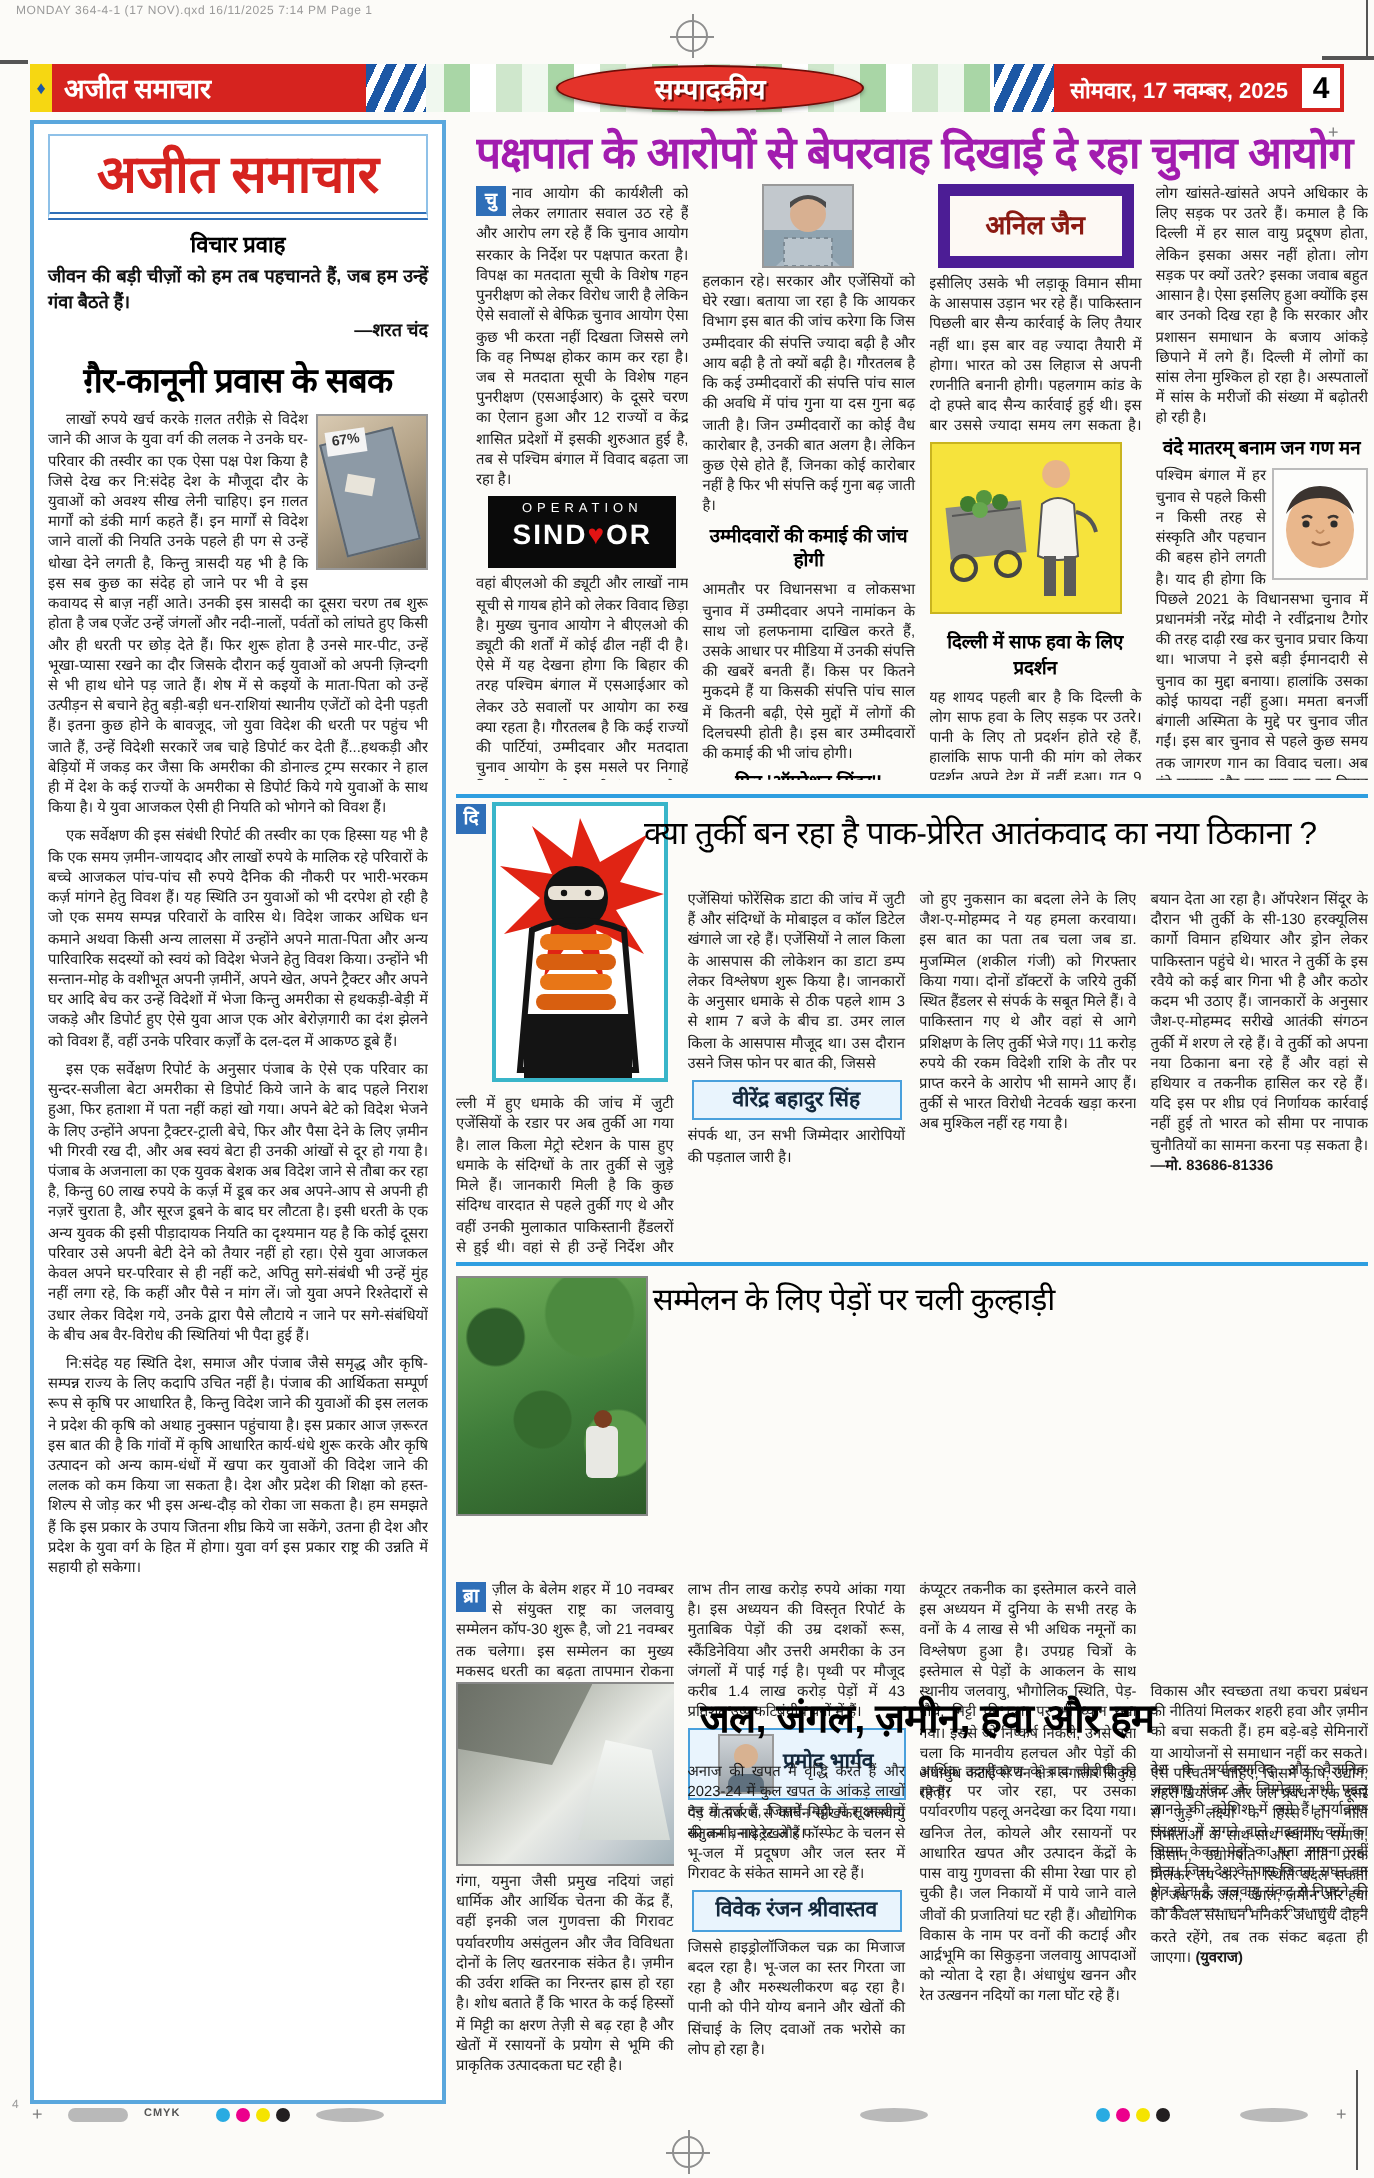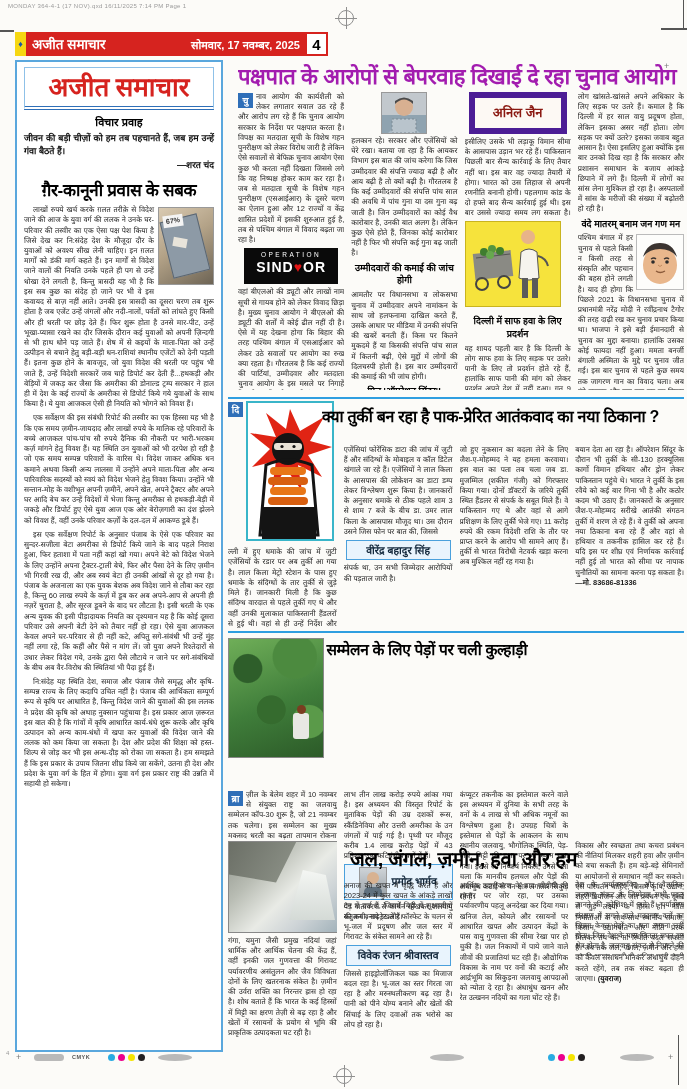--- a/index.html
+++ b/index.html
@@ -54,21 +54,21 @@
   
   .cols{display:flex;gap:7px;}
   .col{flex:1;overflow:hidden;}
   .sub{font-weight:bold;font-size:9.3px;text-align:center;margin:3px 0;color:#000;}
   .abox{border:1.5px solid #4aa0dc;background:#e9f4fd;font-weight:bold;text-align:center;
         font-size:10.5px;padding:2px 1px;margin:3px 2px;color:#13283c;}
   .dc{float:left;width:15px;height:15px;background:#2f6fb8;color:#fff;font-weight:bold;font-size:9.5px;
       line-height:15px;text-align:center;margin:1px 3px 0 0;}
   .bluerule{height:2px;background:#2f9ee0;}
   .headline-xl{font-weight:800;font-size:22px;letter-spacing:-.4px;white-space:nowrap;overflow:hidden;color:#a21caf;}
-  .headline-l{font-weight:700;font-size:15.5px;letter-spacing:-.3px;white-space:nowrap;overflow:hidden;color:#000;}
+  .headline-l{font-weight:400;font-size:15.5px;letter-spacing:-.3px;white-space:nowrap;overflow:hidden;color:#000;}
   .headline-jl{font-weight:800;font-size:20px;letter-spacing:-.3px;white-space:nowrap;overflow:hidden;color:#000;}
   
   .opsind{width:94px;height:36px;background:#0a0a0a;margin:3px auto;text-align:center;padding-top:3px;box-sizing:border-box;}
   .opsind .l1{color:#fff;font-size:6.5px;letter-spacing:2.5px;}
   .opsind .l2{color:#fff;font-weight:bold;font-size:14px;letter-spacing:1px;line-height:15px;}
   .opsind .heart{color:#e11414;}
   
   .aphoto{width:44px;height:40px;margin:0 auto 2px auto;display:block;border:1px solid #999;}
   .namebox{border:6px solid #4c1d95;background:#fdf9f4;color:#8b1a12;font-weight:bold;font-size:13px;
       text-align:center;padding:6px 2px;margin:0 4px 3px 4px;}
@@ -115,20 +115,27 @@
   <div class="abs plusmark" style="left:16px;top:62px;">+</div>
   <div class="abs plusmark" style="left:664px;top:62px;">+</div>
 
   <div class="abs hdr" style="left:15px;top:32px;width:657px;">
     <div class="hdr-left">
       <div class="hdr-ystripe">
           <span>♦</span>
         </div>
       <div class="hdr-mast">अजीत समाचार</div>
     </div>
+    <div class="hdr-mid">
+      <div class="diag" style="left:0;"></div>
+      <div class="diag" style="right:0;"></div>
+      <div class="oval">
+        <span>सम्पादकीय</span>
+      </div>
+    </div>
     <div class="hdr-right">
       <div class="hdr-date">सोमवार, 17 नवम्बर, 2025</div>
       <div class="pagebox">4</div>
     </div>
   </div>
 
   <div class="abs leftbox" style="left:15px;top:60px;width:208px;height:992px;">
     <div class="vichar-title">अजीत समाचार</div>
     <div class="vichar-sub">विचार प्रवाह</div>
     <div class="vichar-quote">जीवन की बड़ी चीज़ों को हम तब पहचानते हैं, जब हम उन्हें गंवा बैठते हैं।</div>

